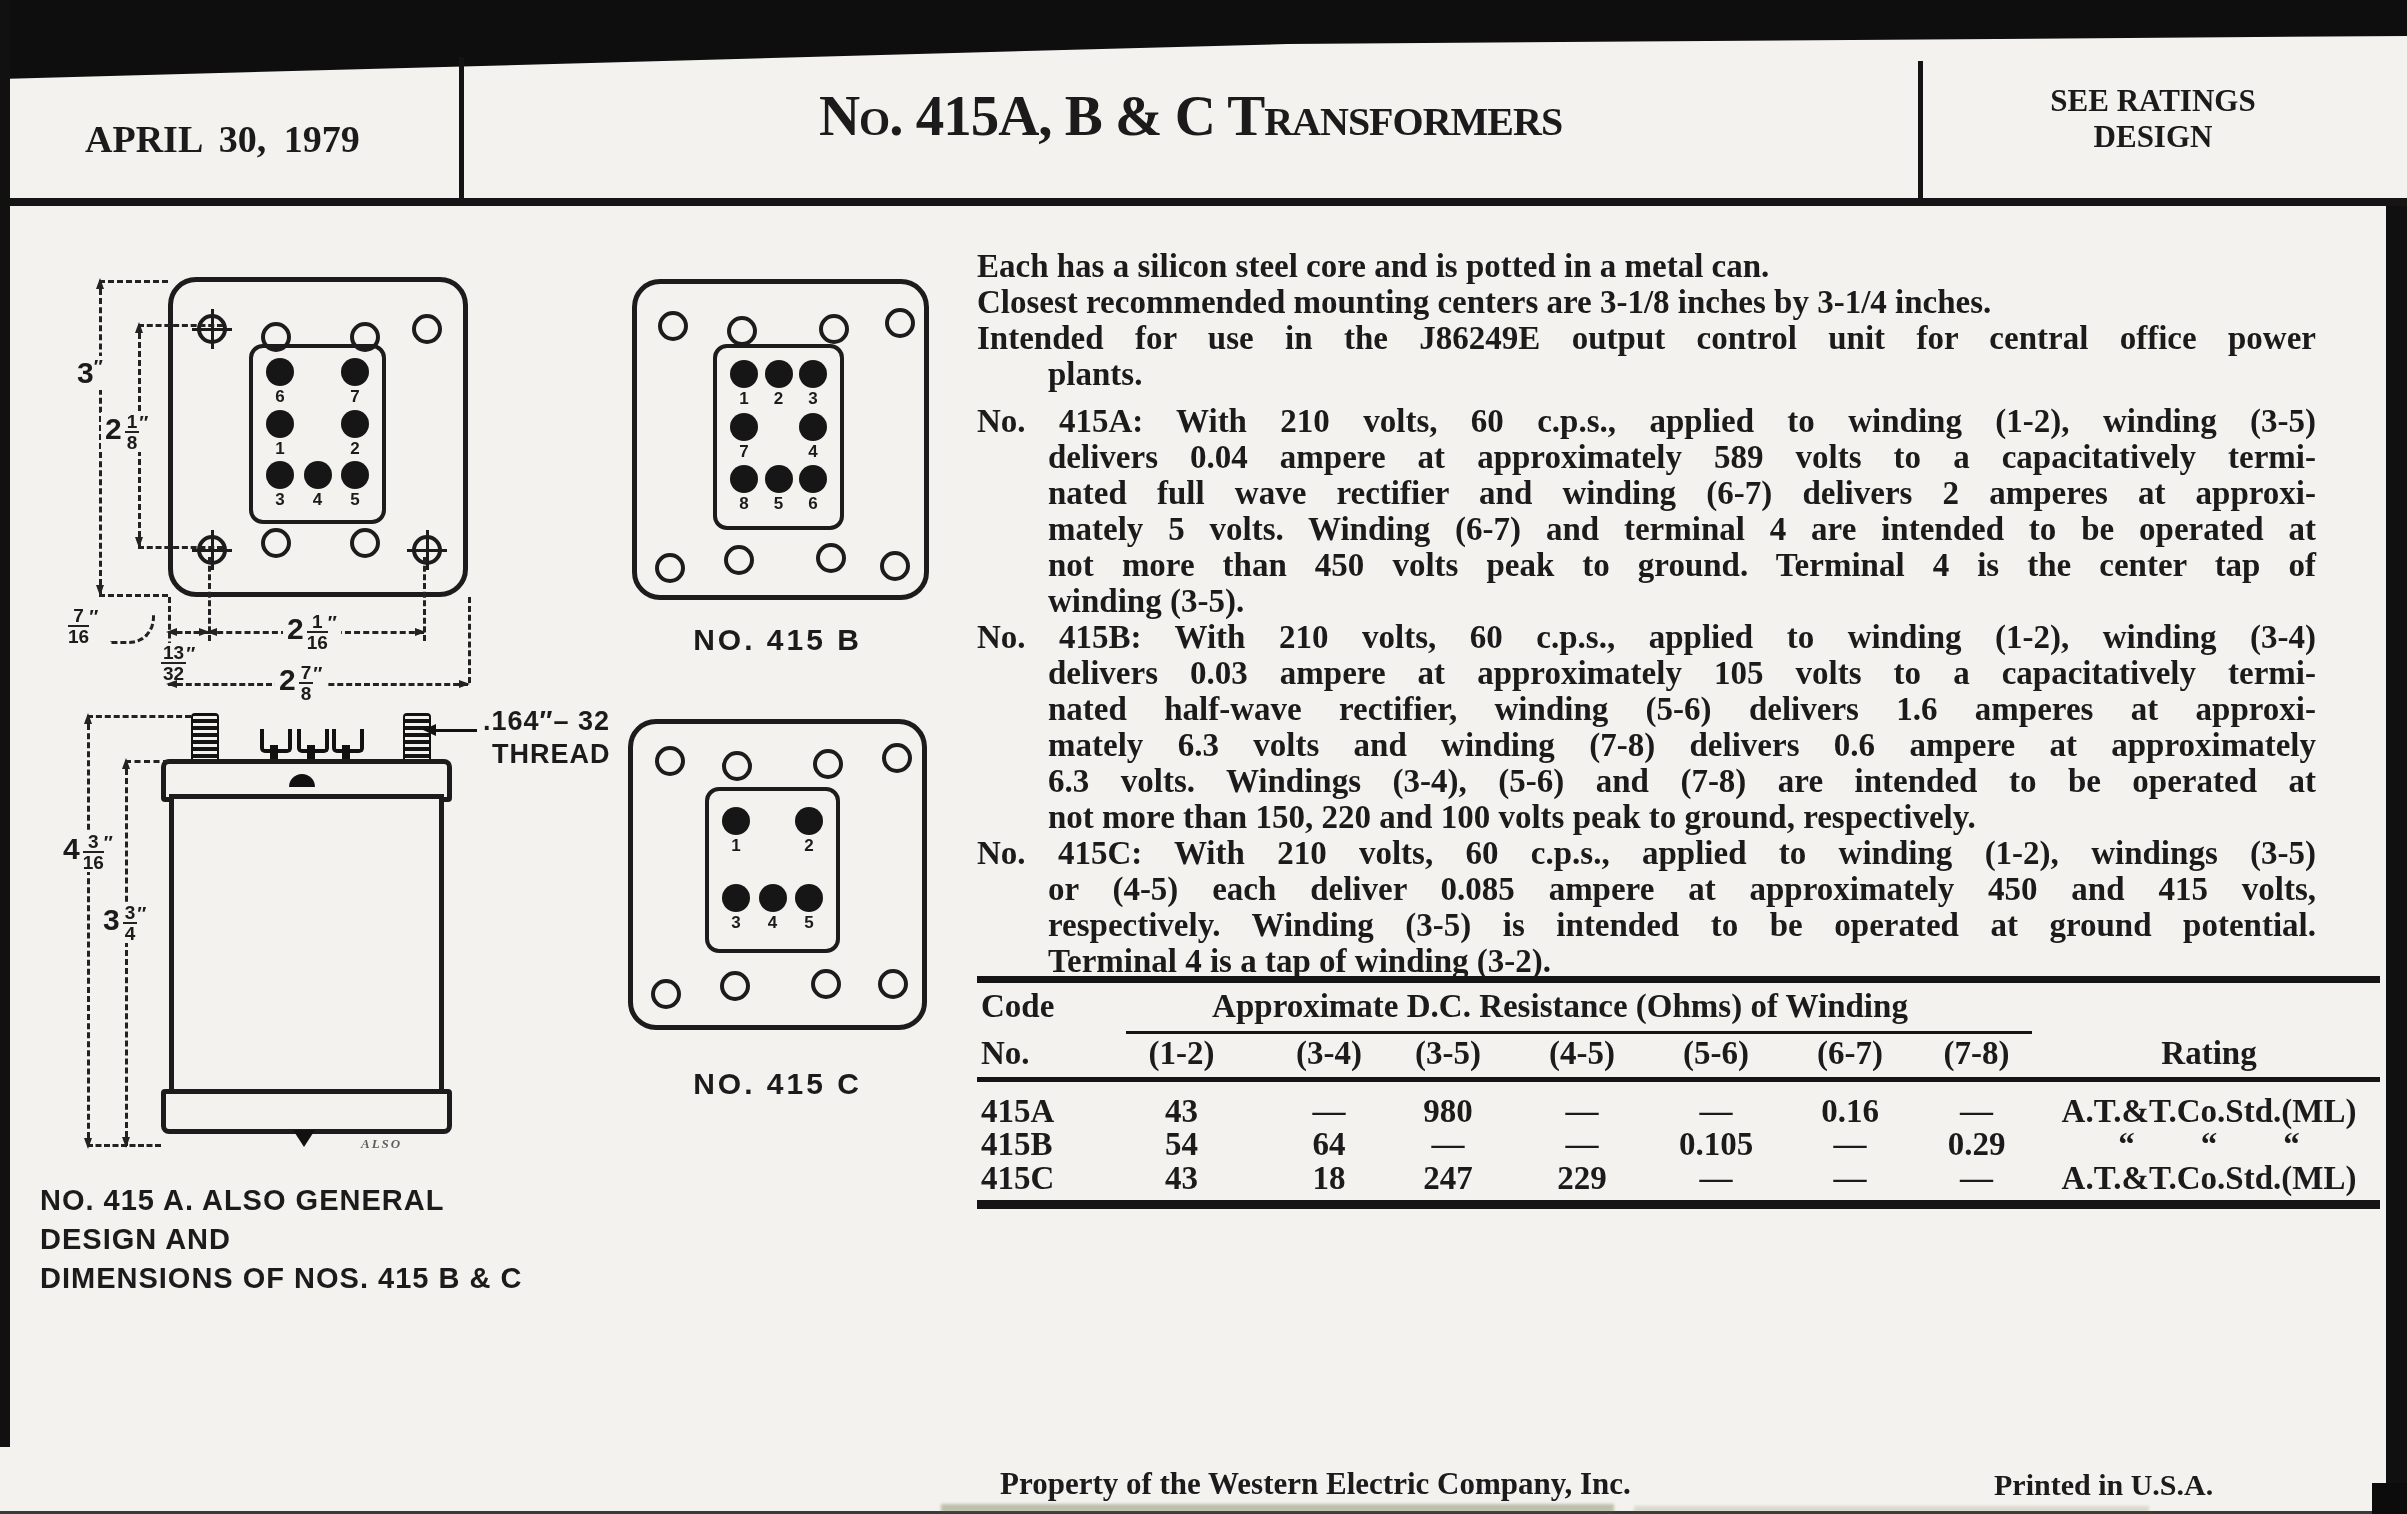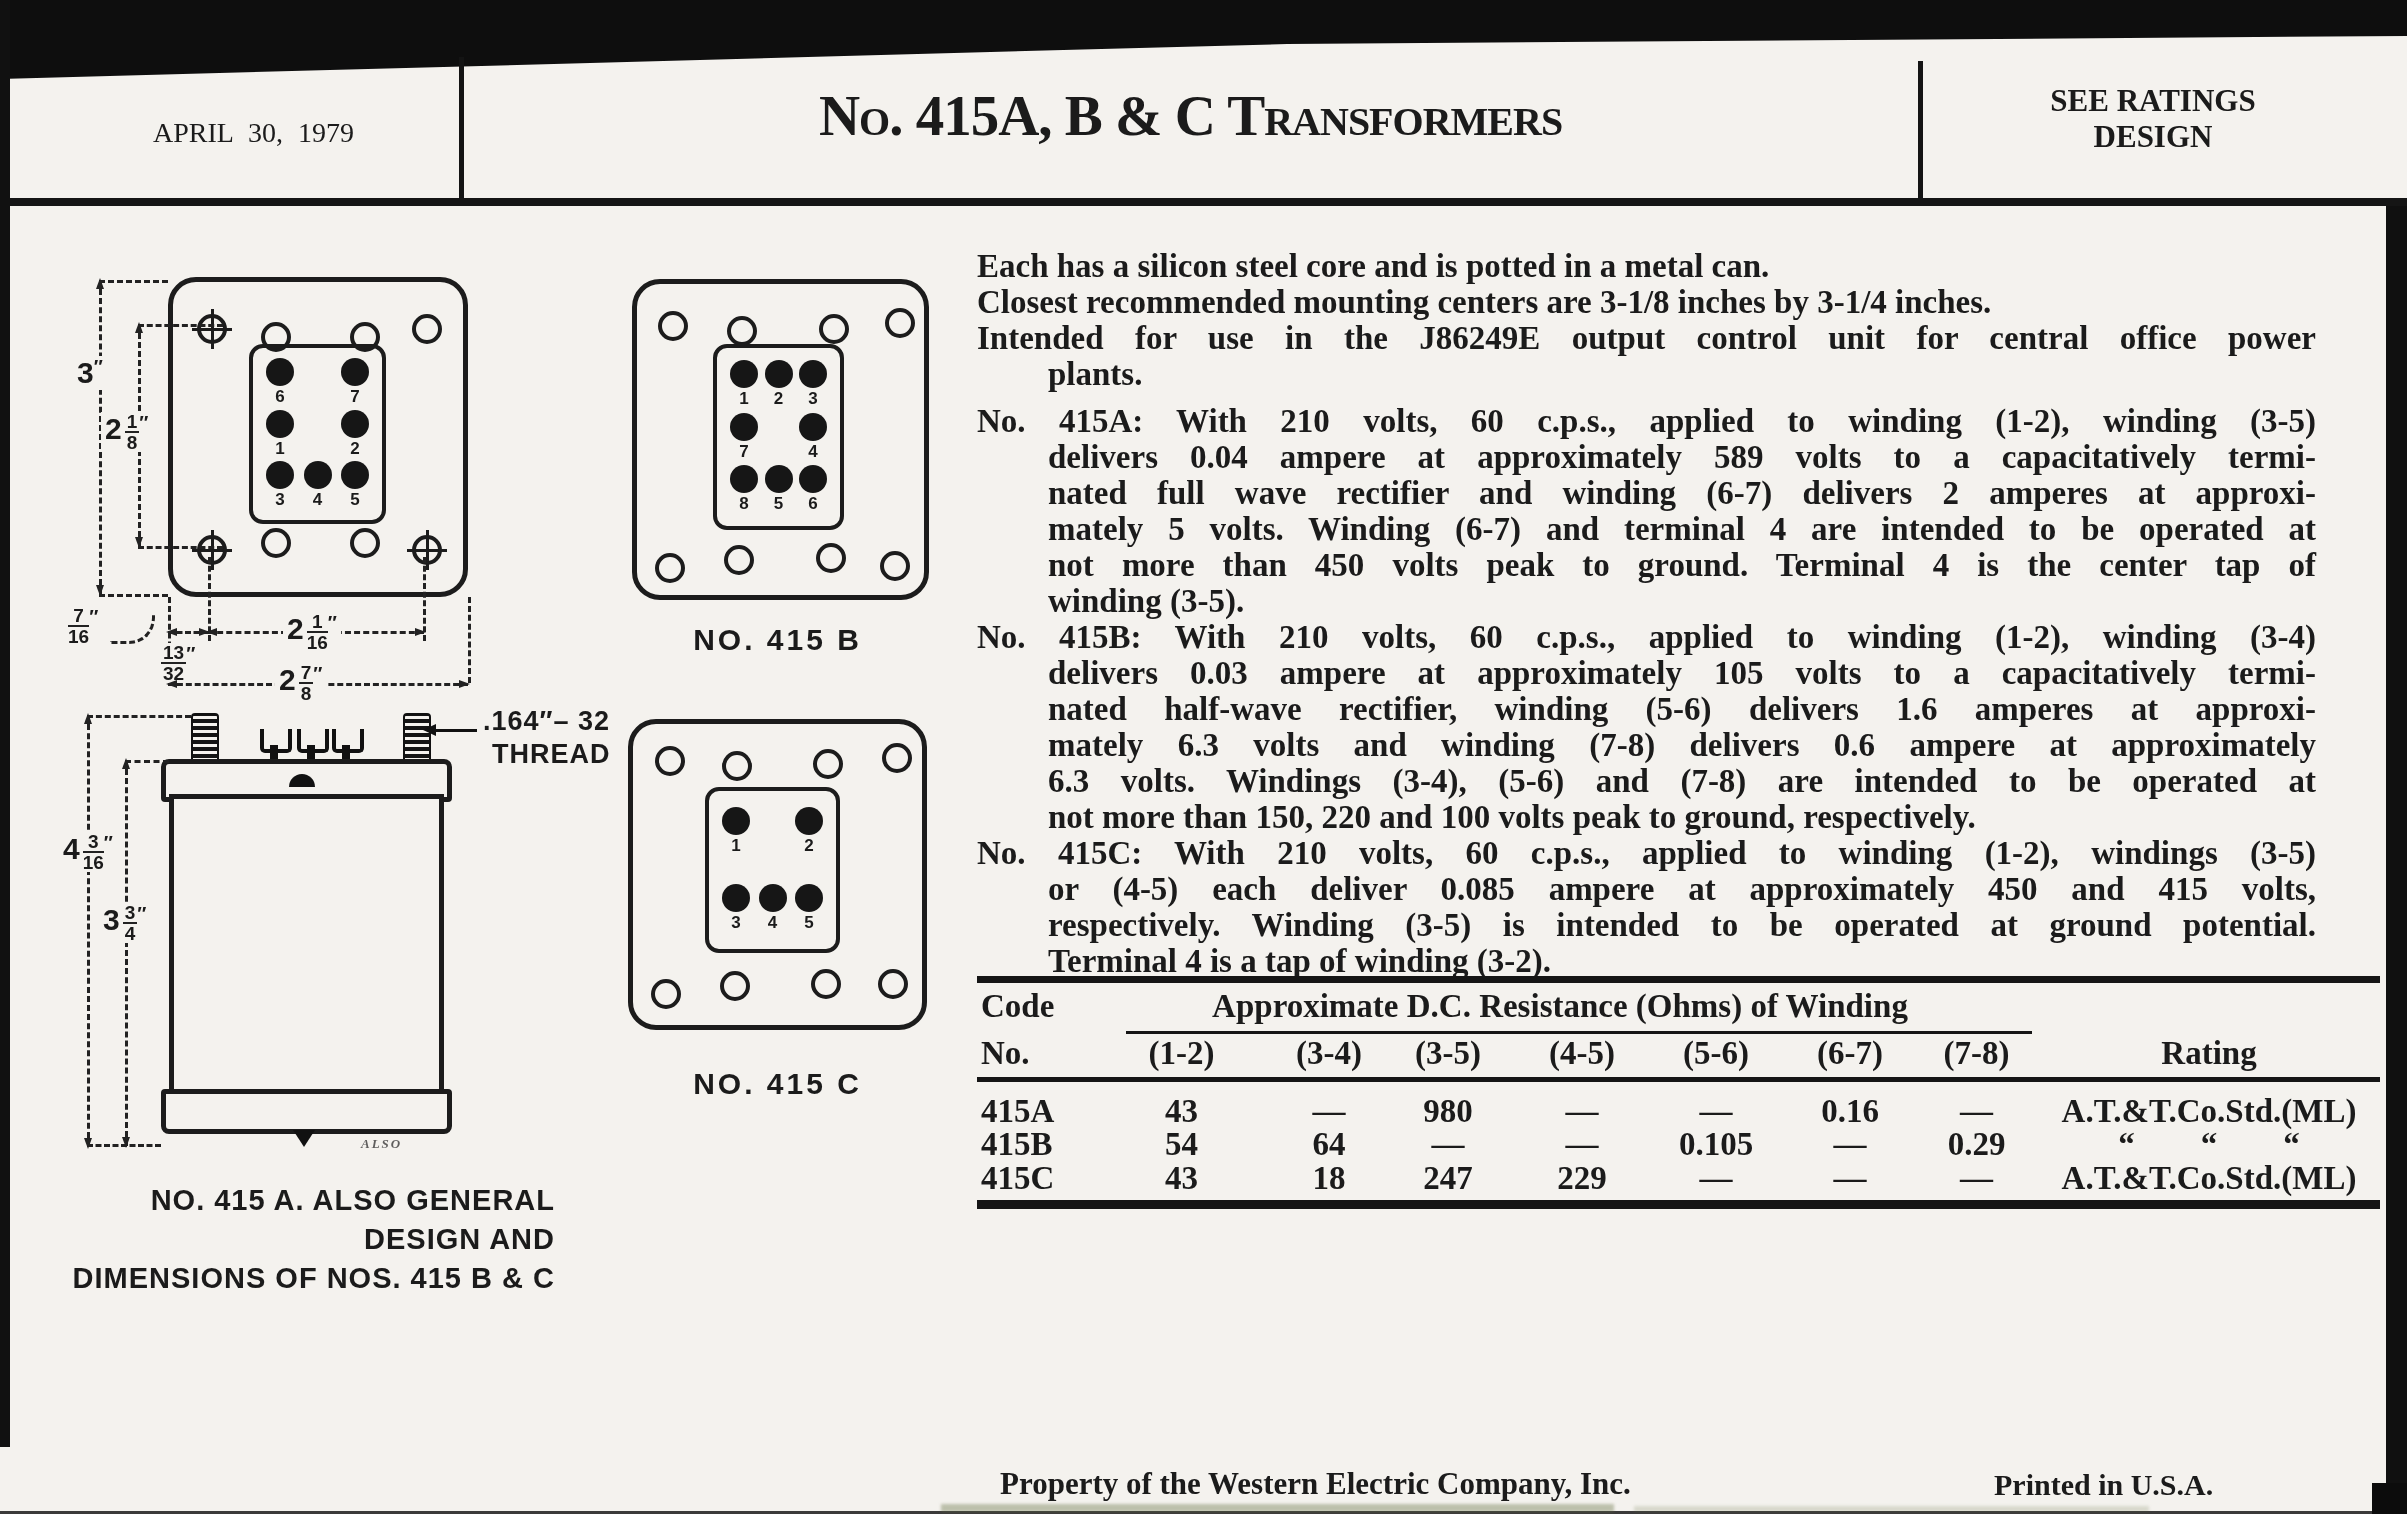--- a/index.html
+++ b/index.html
@@ -9,21 +9,21 @@
   
   #bar-top{left:0;top:0;width:2408px;height:81px;background:#0e0e0e;
            clip-path:polygon(0 0,2408px 0,2408px 36px,1287px 44px,0 79px);}
   #bar-left{left:0;top:0;width:10px;height:1447px;background:#111;}
   #bar-right{left:2386px;top:206px;width:22px;height:1309px;background:#101010;}
   #bar-bottom{left:0;top:1511px;width:2408px;height:4px;background:#1a1a1a;opacity:.85;}
   #corner-br{left:2372px;top:1483px;width:36px;height:32px;background:#0c0c0c;}
   .bleed{background:rgba(96,110,62,.38);filter:blur(1.5px);}
   
   .hdr-div{width:5px;background:#141414;}
-  #date{left:85px;top:117px;width:337px;text-align:center;font-size:28px;font-weight:400;word-spacing:8px;}
+  #date{left:85px;top:117px;width:337px;font-size:38px;font-weight:700;word-spacing:8px;}
   #title{left:634px;top:83px;width:1113px;text-align:center;font-size:57px;font-weight:700;
          font-variant:small-caps;letter-spacing:-1px;white-space:nowrap;}
   #ratings-note{left:1965px;top:83px;width:376px;text-align:center;font-size:31px;font-weight:700;line-height:36px;}
   #hrule{left:10px;top:198px;width:2398px;height:8px;background:#151515;}
   
   #body-text{left:977px;top:248px;width:1339px;font-size:33px;line-height:36px;font-weight:700;}
   #body-text .line{white-space:normal;}
   #body-text .line.cont{margin-left:71px;}
   #body-text .line.just{text-align:justify;text-align-last:justify;}
   #body-text .block.first-para{margin-top:11px;}
@@ -63,21 +63,21 @@
   .fs{display:inline-flex;flex-direction:column;line-height:1;font-size:19px;vertical-align:middle;text-align:center;margin-left:3px;}
   .fs i{font-style:normal;}
   .fs i:first-child{border-bottom:2px solid #222;padding:0 2px;}
   .inch{font-size:19px;vertical-align:super;}
   
   .stud{position:absolute;width:24px;height:50px;border:2px solid #111;border-radius:4px 4px 0 0;
         background:repeating-linear-gradient(0deg,#141414 0 4px,#f4f2ee 4px 7px);}
   .lug{position:absolute;width:24px;height:20px;border:4px solid #111;border-top:none;border-radius:0 0 5px 5px;background:#f4f2ee;}
   .lug::after{content:"";position:absolute;left:6px;top:16px;width:8px;height:14px;background:#111;}
   .canpart{position:absolute;border:5px solid #1c1c1c;background:#f4f2ee;box-sizing:content-box;}
-  #caption{left:40px;top:1181px;width:515px;text-align:right;
+  #caption{left:40px;top:1181px;width:515px;text-align:left;
            font:700 29px "Liberation Sans","DejaVu Sans",sans-serif;letter-spacing:1px;line-height:39px;}
   #thread-note{font:700 27px "Liberation Sans","DejaVu Sans",sans-serif;letter-spacing:1px;line-height:33px;}
   #maker-mark{font:italic 700 13px "Liberation Serif",serif;color:#3a3a3a;letter-spacing:2px;opacity:.8;}
   
   #footer-left{left:1000px;top:1466px;font-size:31px;font-weight:700;}
   #footer-right{left:1994px;top:1468px;font-size:30px;font-weight:700;}
 </style>
 </head>
 <body>
 

